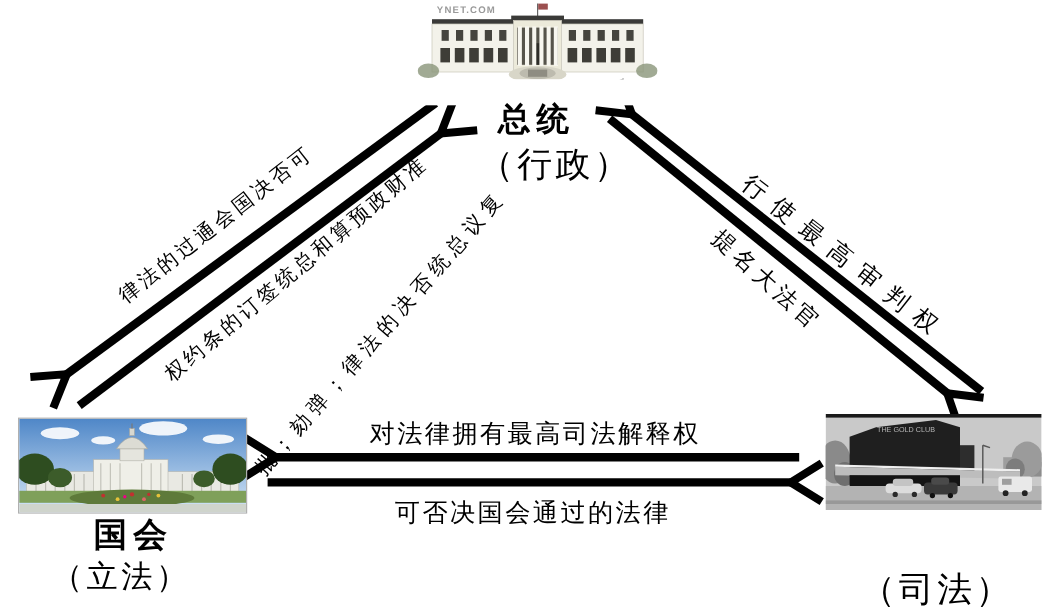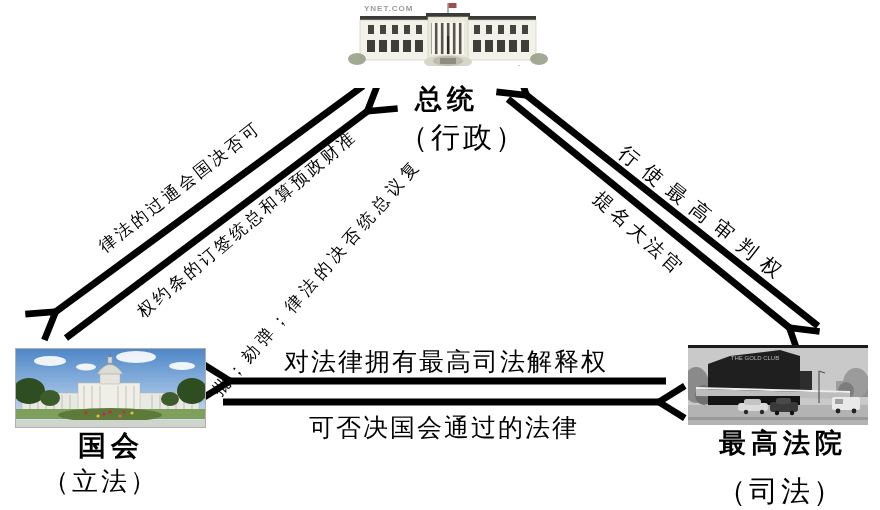--- a/index.html
+++ b/index.html
@@ -8,21 +8,21 @@
   .abs{position:absolute;}
   .ctr{transform:translate(-50%,-50%);}
   .nowrap{white-space:nowrap;}
   
   .title{font-weight:bold;letter-spacing:5px;font-size:27px;}
   .subtitle{font-size:29px;letter-spacing:3px;}
   
   .dlabel{position:absolute;white-space:nowrap;font-size:17px;color:#000;}
   
   .rev{direction:rtl;unicode-bidi:bidi-override;}
-  .hlabel{position:absolute;white-space:nowrap;font-size:25px;letter-spacing:2px;}
+  .hlabel{position:absolute;white-space:nowrap;font-size:21px;letter-spacing:2px;}
   .watermark{font-size:8px;font-weight:bold;color:#9a9a9a;letter-spacing:1px;}
   svg{display:block;}
   .photo-frame{border:1px solid #b0b0b0;}
 </style>
 </head>
 <body>
 
 <div id="canvas">
 
   <svg class="abs" style="left:0;top:0;" width="880" height="510" viewBox="0 0 880 510">
@@ -221,21 +221,20 @@
       <circle cx="89" cy="68" r="2.2" fill="#111"></circle>
         <circle cx="104" cy="68" r="2.2" fill="#111"></circle>
       <rect x="144" y="52" width="28" height="13" rx="2" fill="#e9e9e9"></rect>
       <rect x="147" y="54" width="8" height="5" fill="#9f9f9f"></rect>
       <circle cx="150" cy="66" r="2.4" fill="#222"></circle>
         <circle cx="166" cy="66" r="2.4" fill="#222"></circle>
     </g>
     <rect x="0" y="72" width="180" height="3" fill="#989898"></rect>
   </svg>
 
-  <div class="abs ctr title nowrap" style="left:783px;top:443px;">最高法院</div>
   <div class="abs ctr subtitle nowrap" style="left:781px;top:492px;">（司法）</div>
 
   <div class="dlabel rev ctr" style="left:180px;top:187px;transform:translate(-50%,-50%) rotate(-38deg);letter-spacing:3px;">可否决国会通过的法律</div>
 
   <div class="dlabel rev ctr" style="left:317px;top:277px;transform:translate(-50%,-50%) rotate(-49deg);letter-spacing:5px;">复议总统否决的法律；弹劾；批</div>
   <div class="dlabel rev ctr" style="left:247px;top:224px;transform:translate(-50%,-50%) rotate(-40deg);letter-spacing:3px;">准财政预算和总统签订的条约权</div>
 
   <div class="dlabel ctr" style="left:704px;top:215px;transform:translate(-50%,-50%) rotate(38deg);font-size:20px;letter-spacing:10px;">行使最高审判权</div>
 
   <div class="dlabel ctr" style="left:639px;top:234px;transform:translate(-50%,-50%) rotate(42deg);font-size:19px;letter-spacing:4px;">提名大法官</div>

